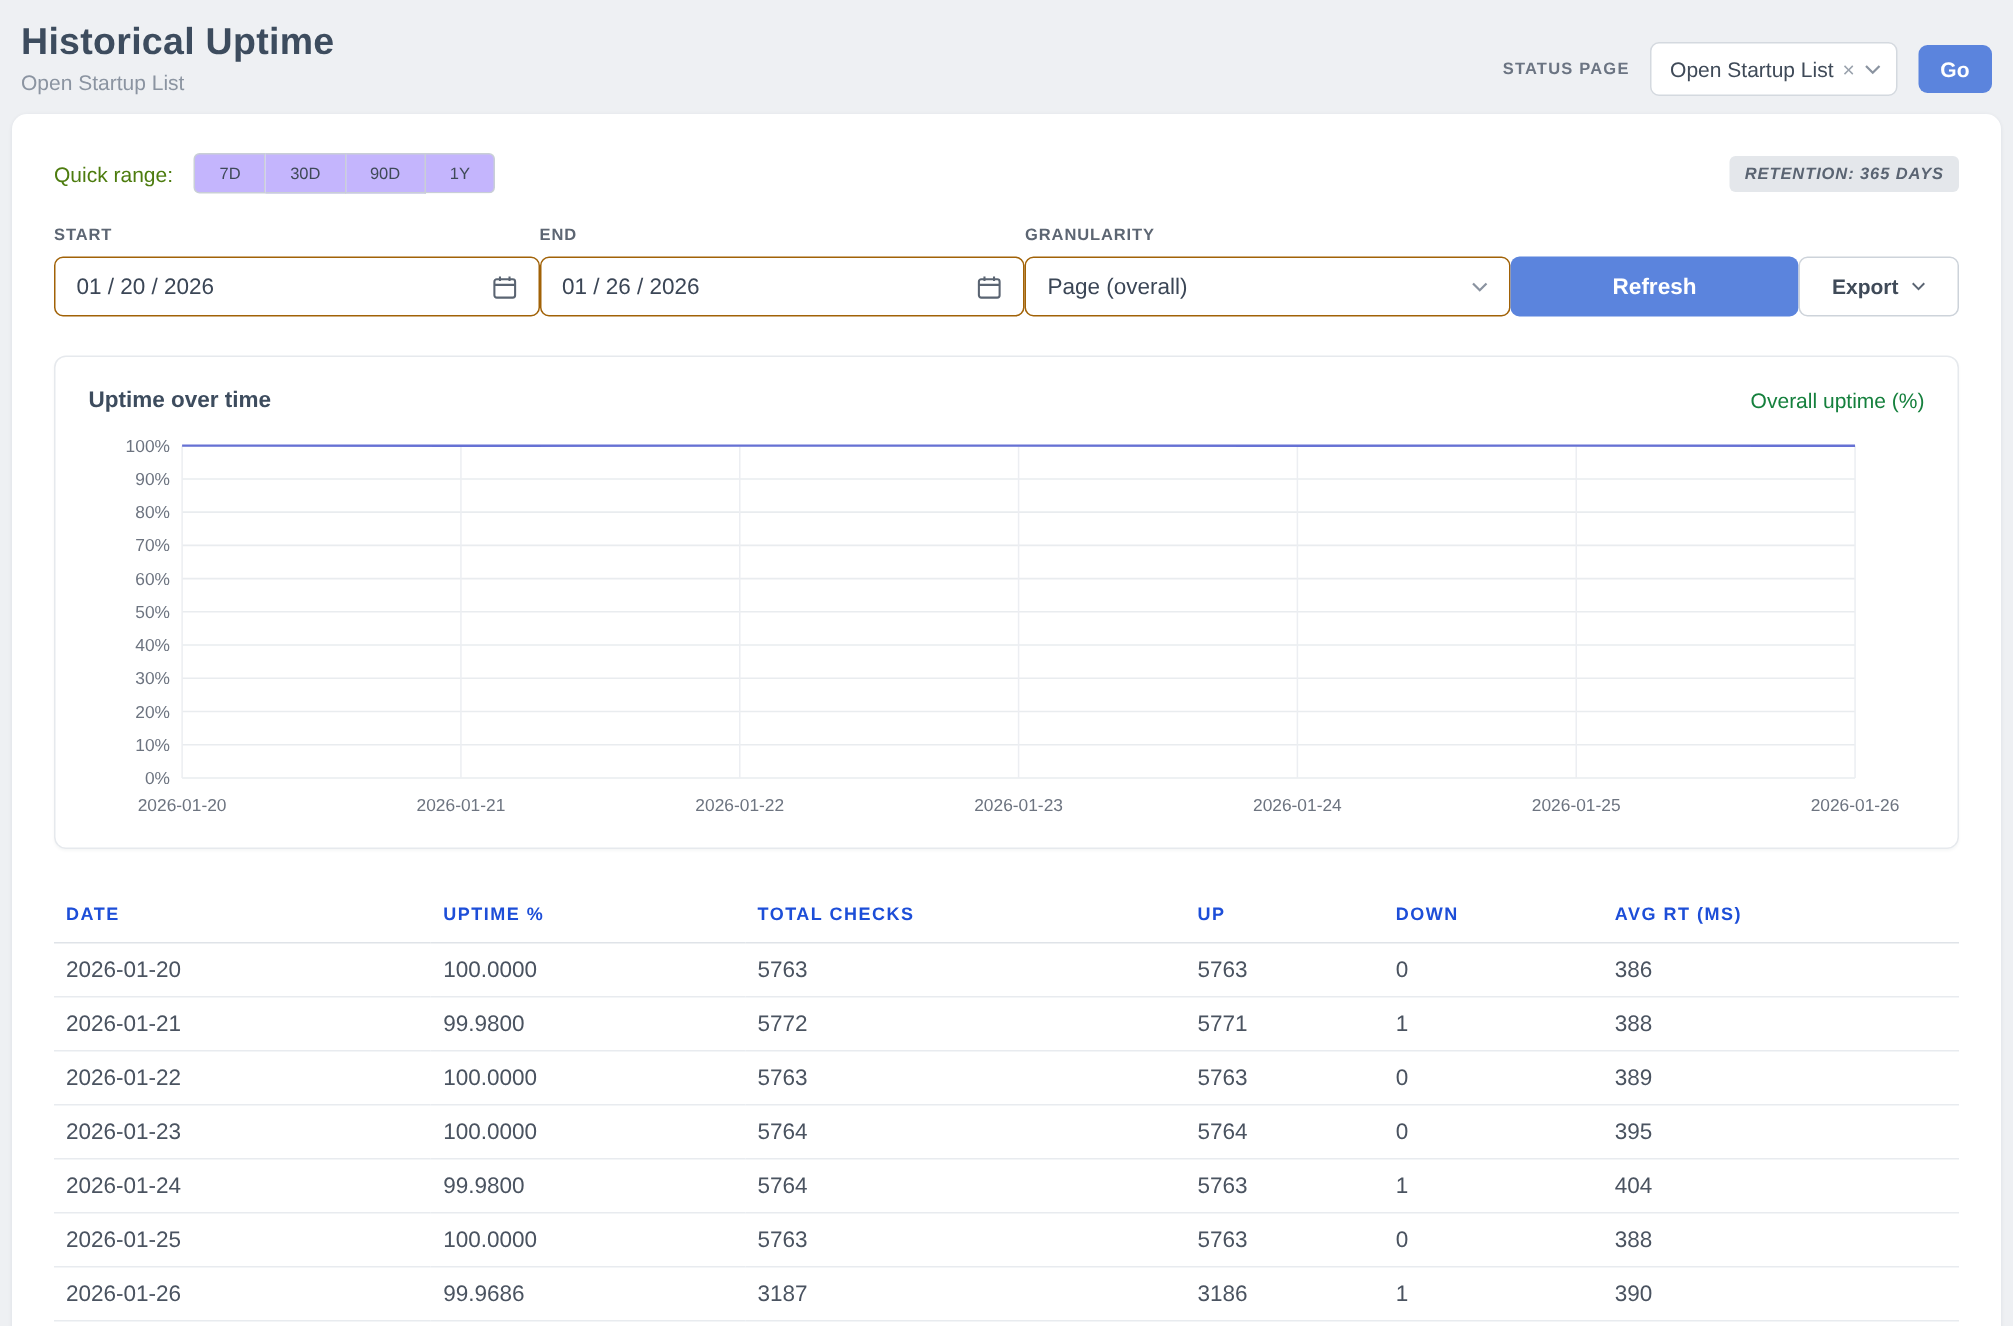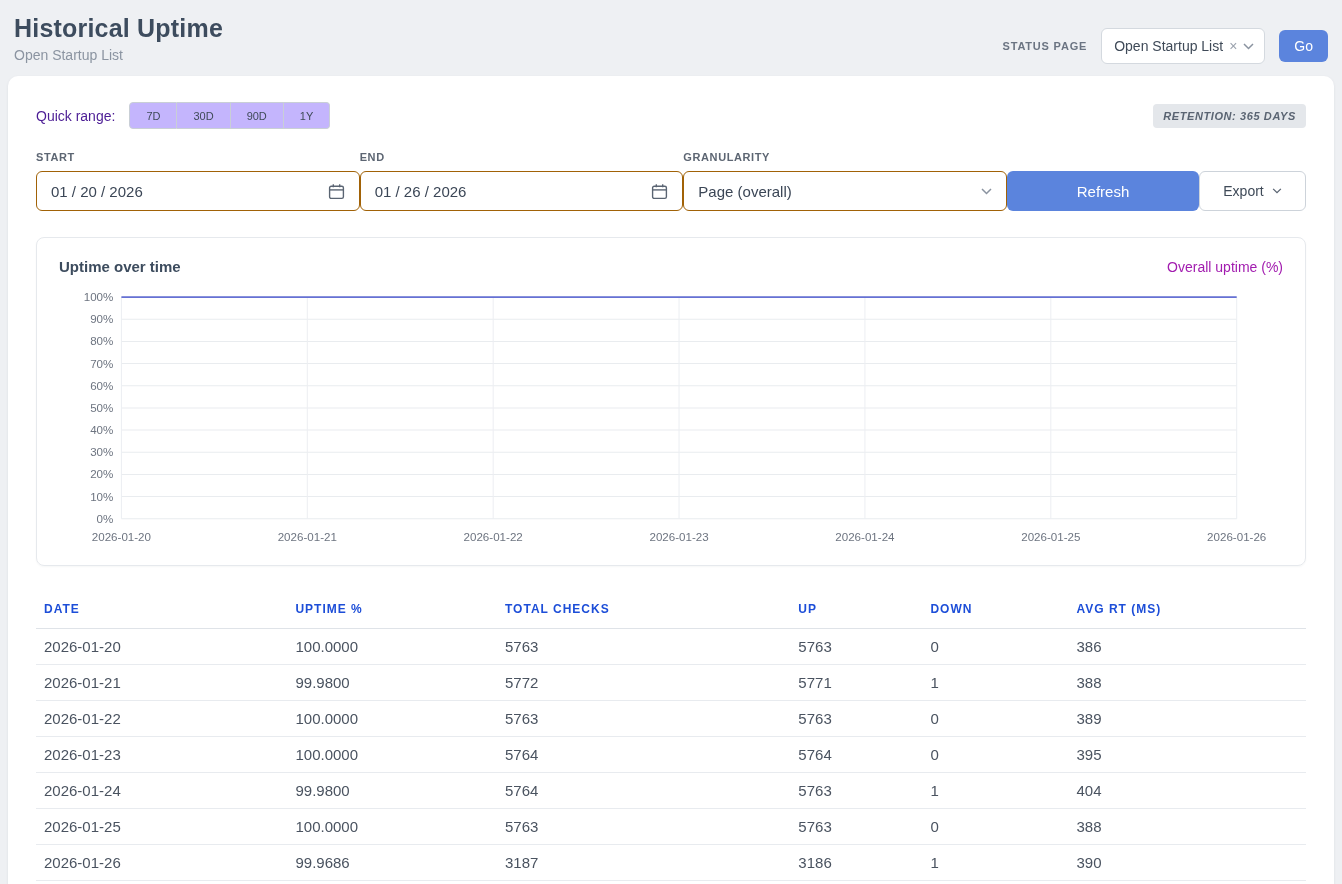--- a/index.html
+++ b/index.html
@@ -14,30 +14,30 @@
   
   .header { display:flex; justify-content:space-between; align-items:flex-start; padding:6px 6px 12px 6px; }
   .title { font-size:25px; font-weight:700; color:#3d4c5e; letter-spacing:.2px; }
   .subtitle { font-size:14px; color:#8b94a1; margin-top:4px; }
   .header-right { display:flex; align-items:center; gap:14px; padding-top:14px; }
   .sp-label { font-size:11px; font-weight:700; letter-spacing:.8px; color:#6b7482; }
   .sp-select { background:#fff; border:1px solid #d4d9df; border-radius:6px; height:36px;
     display:flex; align-items:center; gap:6px; padding:0 10px 0 12px; cursor:pointer; min-width:162px; }
   .sp-select .val { font-size:14px; color:#3f4a58; }
   .sp-select .clear { color:#9aa2ad; font-size:14px; cursor:pointer; }
-  .btn { border:none; cursor:pointer; font-family:inherit; }
+  .btn { border:none; cursor:pointer; font-family:inherit;font-weight:bold; }
   .btn-blue { background:#5b84dd; color:#fff; border-radius:6px; }
   .btn-go { height:32px; padding:0 15px; font-size:14px; }
 
   
   .card { background:#fff; border-radius:10px; box-shadow:0 1px 3px rgba(30,40,60,.08); padding:26px 28px 20px 28px; }
 
   .row1 { display:flex; justify-content:space-between; align-items:center; }
   .quick { display:flex; align-items:center; gap:14px; }
-  .quick-label { font-size:14px; color:#4c1d95; }
+  .quick-label { font-size:14px; color:#4d7c0f; }
   .segmented { display:flex; }
   .seg-btn { background:#c4b5fd; border:1px solid #c9cfd6; border-left-width:0; height:27px; padding:0 16px;
     font-size:11px; color:#3f4a58; cursor:pointer; font-family:inherit; }
   .seg-btn:first-child { border-left-width:1px; border-radius:4px 0 0 4px; }
   .seg-btn:last-child { border-radius:0 4px 4px 0; }
   .badge { background:#e4e7eb; color:#5a6472; font-size:11px; font-weight:700; letter-spacing:.6px;
     padding:6px 10px; border-radius:4px;font-style:italic; }
 
   .row2 { display:flex; align-items:flex-end; margin-top:22px; }
   .field { flex:1 1 0; }
@@ -48,21 +48,21 @@
   .icon-btn { display:flex; align-items:center; cursor:pointer; }
   .btn-refresh { width:192px; height:40px; font-size:15px; flex:0 0 auto; }
   .btn-export { width:107px; height:40px; background:#fff; border:1px solid #cdd3da; border-radius:6px;
     font-size:14px; color:#3f4a58; display:flex; align-items:center; justify-content:center; gap:8px; flex:0 0 auto; }
 
   
   .chart-card { border:1px solid #e6e9ed; border-radius:8px; margin-top:26px; padding:20px 22px 10px 22px;
     box-shadow:0 1px 2px rgba(30,40,60,.04); }
   .chart-head { display:flex; justify-content:space-between; align-items:center; margin-bottom:10px; }
   .chart-title { font-size:15px; font-weight:700; color:#3d4c5e; }
-  .chart-legend { font-size:14px; color:#a21caf; }
+  .chart-legend { font-size:14px; color:#15803d; }
   .chart-svg { width:100%; height:270px; display:block; }
 
   
   table { width:100%; border-collapse:collapse; margin-top:26px; }
   th { text-align:left; font-size:12px; font-weight:700; letter-spacing:1px; color:#1d4ed8;
     padding:10px 8px 12px 8px; border-bottom:1px solid #dfe3e8; }
   td { font-size:15px; color:#4a5360; padding:9px 8px; border-bottom:1px solid #e8ebef; }
 </style>
 </head>
 <body>

